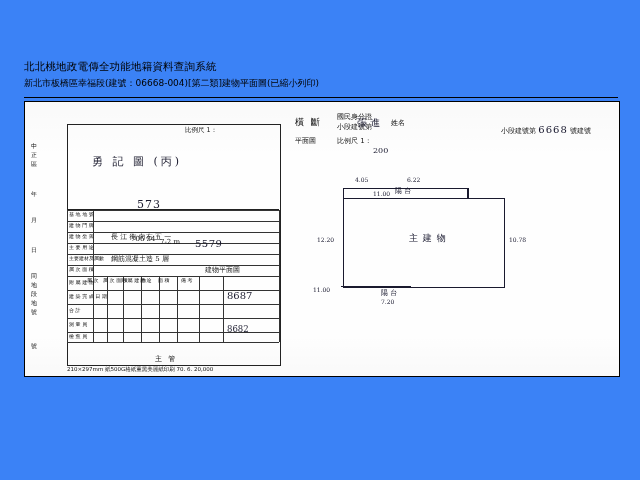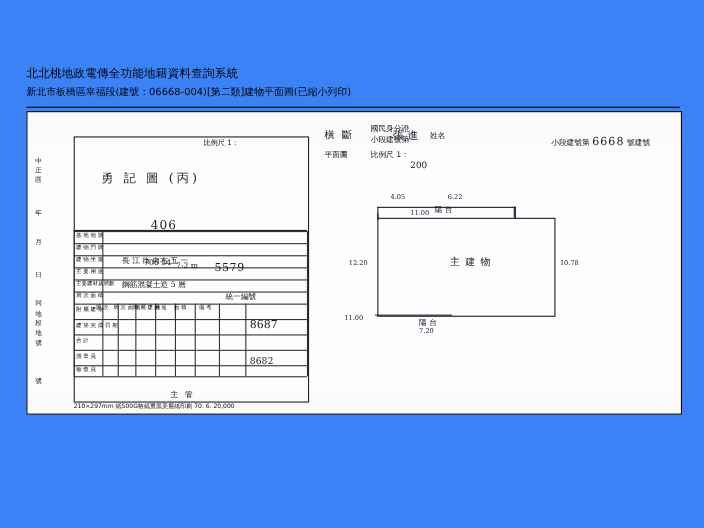--- a/index.html
+++ b/index.html
@@ -319,21 +319,21 @@
     <div class="vcol" style="left:6px; top:236px;">號</div>
 
     <div class="form-left">
 
       <div class="scale-note">比例尺 1：</div>
 
       <div class="box-outer"></div>
       <div class="box-top"></div>
 
       <div class="draw-label handwrite">勇 記 圖 (丙)</div>
-      <div class="parcel-no handwrite">406</div>
+      <div class="parcel-no handwrite">573</div>
 
       <div class="grid-rows">
         <div class="r" style="top:0px;"></div>
         <div class="r" style="top:11px;"></div>
         <div class="r" style="top:22px;"></div>
         <div class="r" style="top:33px;"></div>
         <div class="r" style="top:44px;"></div>
         <div class="r" style="top:55px;"></div>
         <div class="r" style="top:66px;"></div>
         <div class="r" style="top:80px;"></div>
@@ -370,21 +370,21 @@
 
       <div class="cellnote" style="left:42px; top:168px;">層 次</div>
       <div class="cellnote" style="left:58px; top:168px;">層 次 面 積</div>
       <div class="cellnote" style="left:76px; top:168px;">附 屬 建 物</div>
       <div class="cellnote" style="left:95px; top:168px;">用 途</div>
       <div class="cellnote" style="left:113px; top:168px;">面 積</div>
       <div class="cellnote" style="left:136px; top:168px;">備 考</div>
 
       <div class="cellnote handwrite" style="left:66px; top:124px; font-size:7px;">長 江 街  向右  五  一</div>
       <div class="cellnote handwrite" style="left:66px; top:146px; font-size:7px;">鋼筋混凝土造 5 層</div>
-      <div class="cellnote handwrite" style="left:160px; top:157px; font-size:7px;">統一編號</div>
+      <div class="cellnote handwrite" style="left:160px; top:157px; font-size:7px;">建物平面圖</div>
       <div class="area-big handwrite">5579</div>
       <div class="cellnote handwrite" style="left:86px; top:126px; font-size:7px;">706  34</div>
       <div class="cellnote handwrite" style="left:86px; top:129px; font-size:7px;margin-left:29px;">7-2 m</div>
 
       <div class="sum1 handwrite">8687</div>
       <div class="sum2 handwrite">8682</div>
 
       <div class="bottom-sig">主  管</div>
       <div class="footnote">210×297mm 紙500G格紙重黑美麗紙印刷    70. 6. 20,000</div>
     </div>

